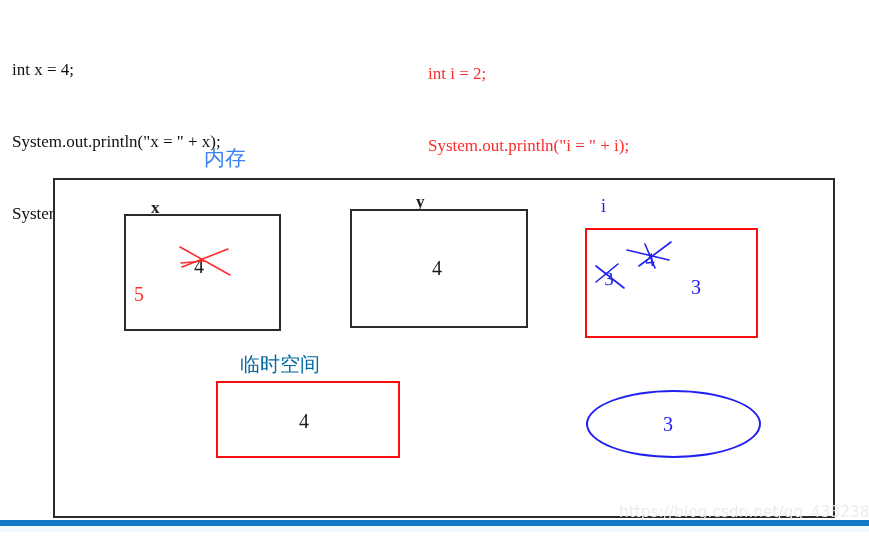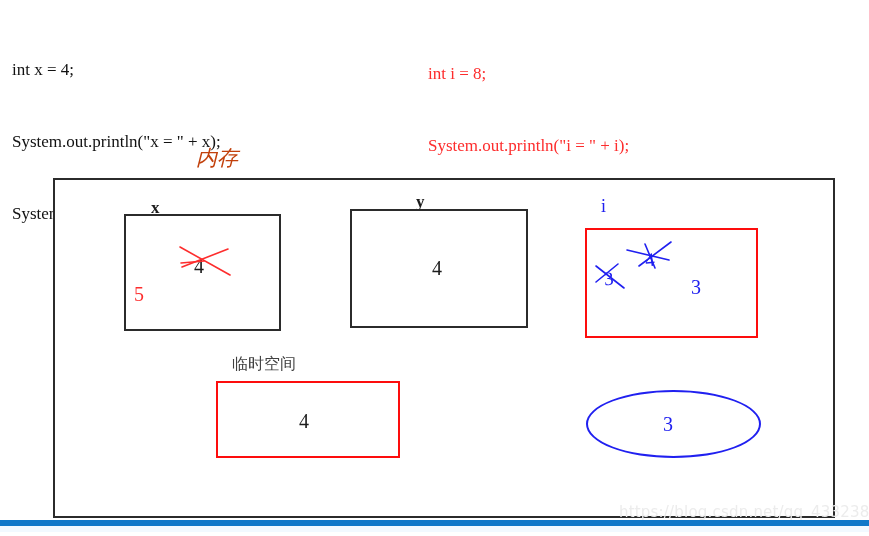--- a/index.html
+++ b/index.html
@@ -32,22 +32,22 @@
   .code-line { display: block; }
 
   
   .cn-label {
     position: absolute;
     font-family: "DejaVu Sans", "Liberation Sans", sans-serif;
     font-size: 21px;
     line-height: 24px;
     white-space: nowrap;
   }
-  #memory-title { left: 196px; top: 146px; color: #c2410c; font-style: italic; }
-  #temp-title   { left: 232px; top: 352px; color: #404040; font-size: 16px; }
+  #memory-title { left: 204px; top: 146px; color: #3b82f6; }
+  #temp-title   { left: 240px; top: 352px; color: #0369a1; font-size: 20px; }
 
   
   #memory-frame {
     position: absolute;
     left: 53px;
     top: 178px;
     width: 782px;
     height: 340px;
     border: 2px solid #2b2b2b;
     background: #ffffff;
@@ -154,21 +154,21 @@
 
 <div id="canvas">
 
   <div class="code-block" id="code-left">
     <span class="code-line">int x = 4;</span>
     <span class="code-line">System.out.println("x = " + x);</span>
     <span class="code-line">System.out.println("y = " + y);</span>
   </div>
 
   <div class="code-block" id="code-right">
-    <span class="code-line">int i = 8;</span>
+    <span class="code-line">int i = 2;</span>
     <span class="code-line">System.out.println("i = " + i);</span>
   </div>
 
   <div class="cn-label" id="memory-title">内存</div>
 
   <div id="memory-frame"></div>
 
   <div class="var-label" id="label-x">x</div>
   <div class="var-box box-black" id="box-x"></div>
   <div class="value v-black" id="val-x-old">4</div>

